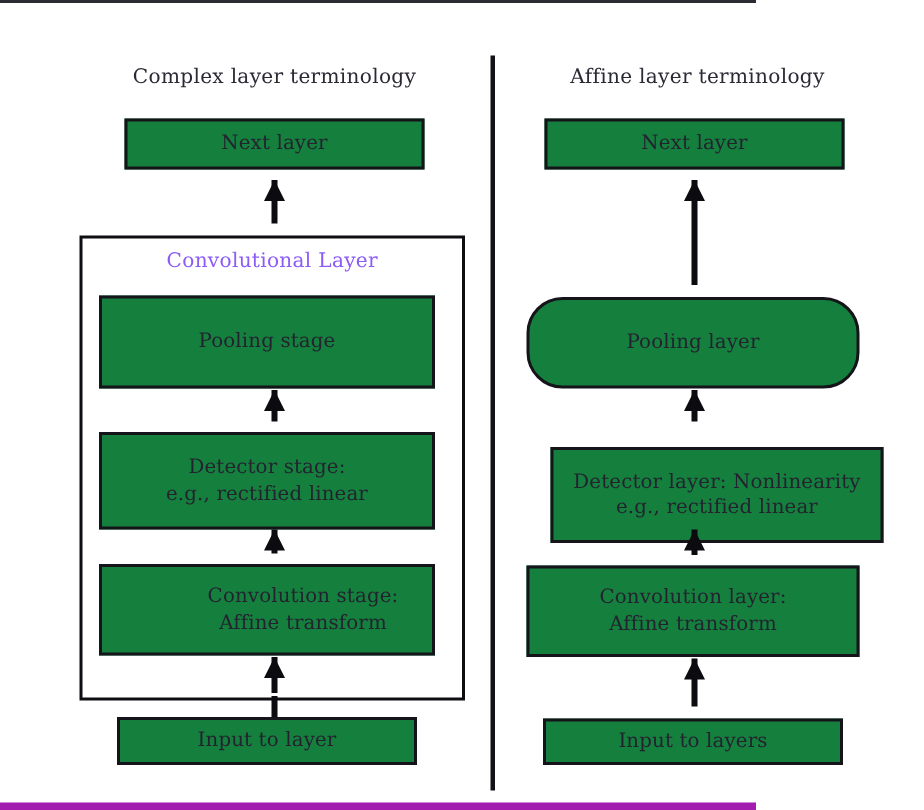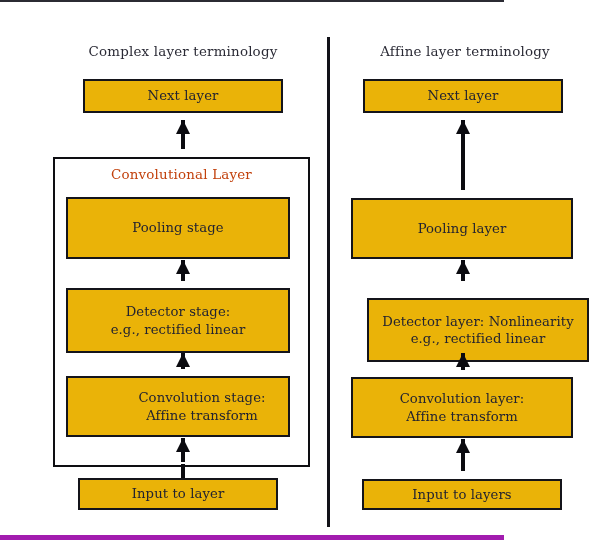--- a/index.html
+++ b/index.html
@@ -24,21 +24,21 @@
     box-sizing: border-box;
     border-top: 2px solid #2b2b33;
     border-bottom: 5px solid #a21caf;
     text-decoration: underline;
   }
 
   
   .abs { position: absolute; box-sizing: border-box; }
 
   .box {
-    background: #eab308;
+    background: #15803d;
     border: 2.4px solid #14141a;
     display: flex;
     align-items: center;
     justify-content: center;
     text-align: center;
     line-height: 1.32;
     font-size: 13.2px;
     letter-spacing: 0.1px;
     color: #232330;
   }
@@ -54,21 +54,21 @@
   .panel-title {
     font-size: 13.4px;
     color: #2a2a35;
     text-align: center;
     white-space: nowrap;
     letter-spacing: 0.2px;
   }
 
   .group-label {
     font-size: 13.4px;
-    color: #c2410c;
+    color: #8b5cf6;
     text-align: center;
     white-space: nowrap;
     letter-spacing: 0.2px;
   }
 
   
   .arrow { width: 18px; }
   .arrow .shaft {
     position: absolute;
     left: 50%;
@@ -174,21 +174,21 @@
     <span class="lines">
         <span class="line">Next layer</span>
       </span>
   </div>
 
   <div class="abs arrow" style="left:454px; top:118px; height:78px;">
     <div class="shaft"></div>
       <div class="head"></div>
   </div>
 
-  <div class="abs box" style="left:351px; top:196px; width:222px; height:61px;">
+  <div class="abs box" style="left:351px; top:196px; width:222px; height:61px;border-radius:24px;">
     <span class="lines">
         <span class="line">Pooling layer</span>
       </span>
   </div>
 
   <div class="abs arrow" style="left:454px; top:258px; height:29px;">
     <div class="shaft"></div>
       <div class="head"></div>
   </div>
 

